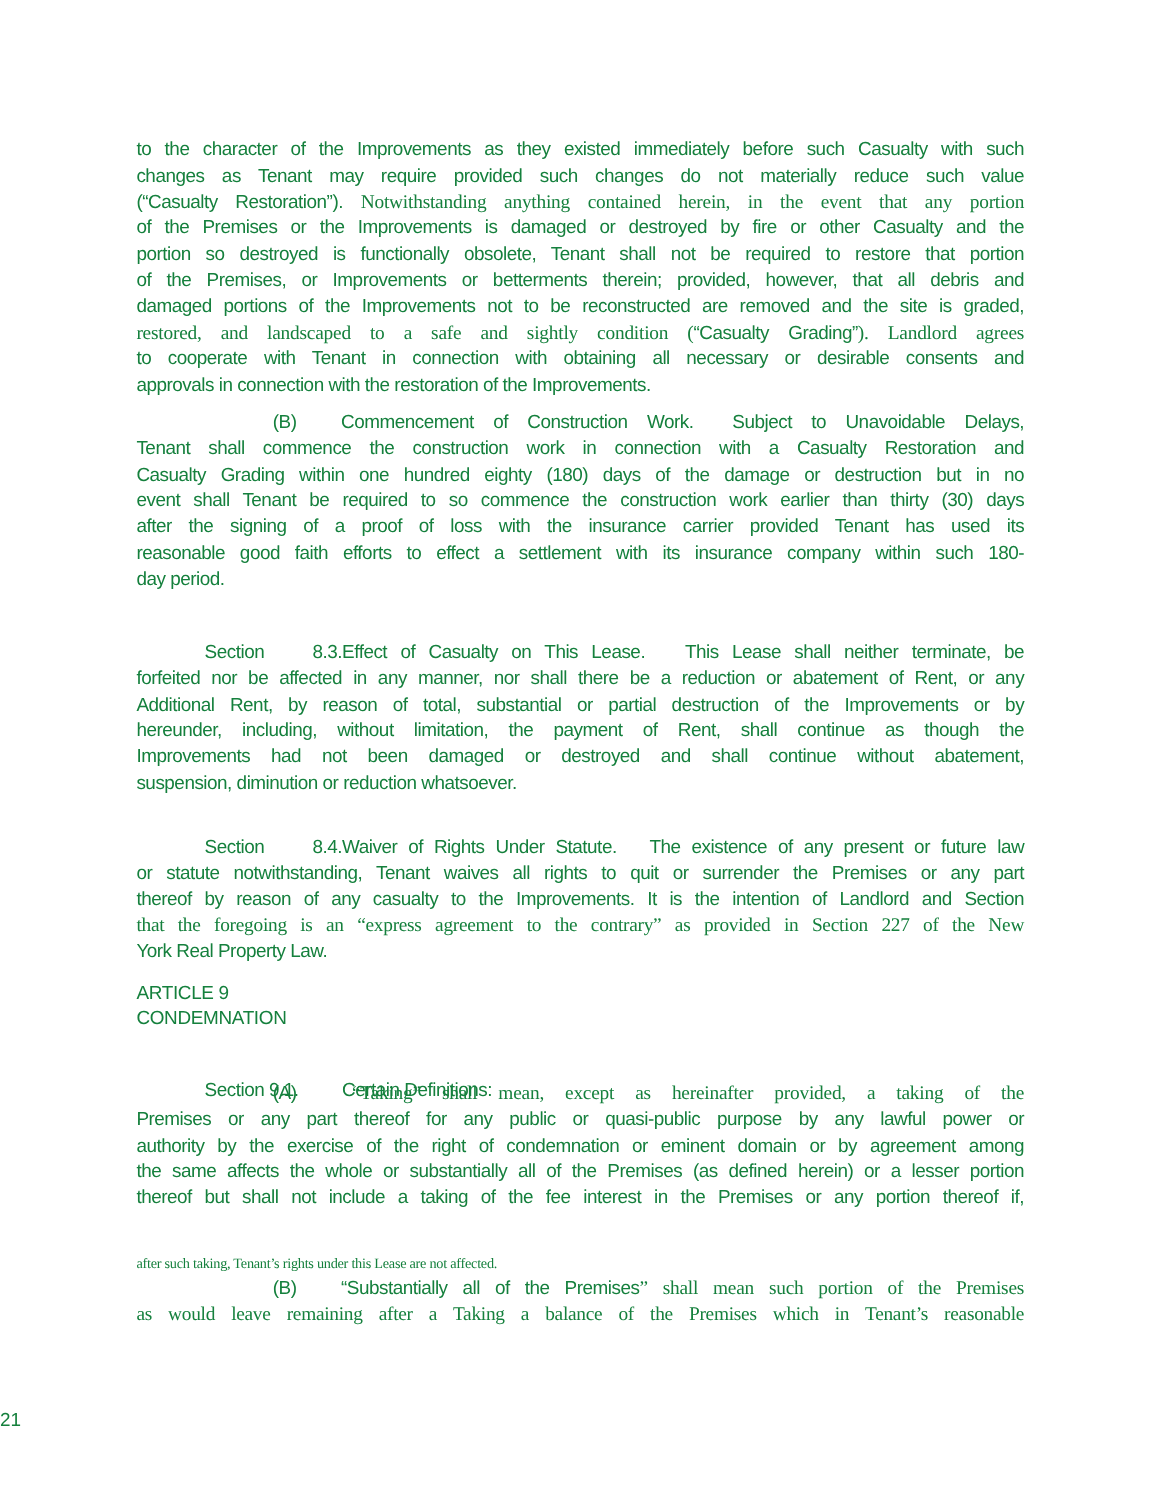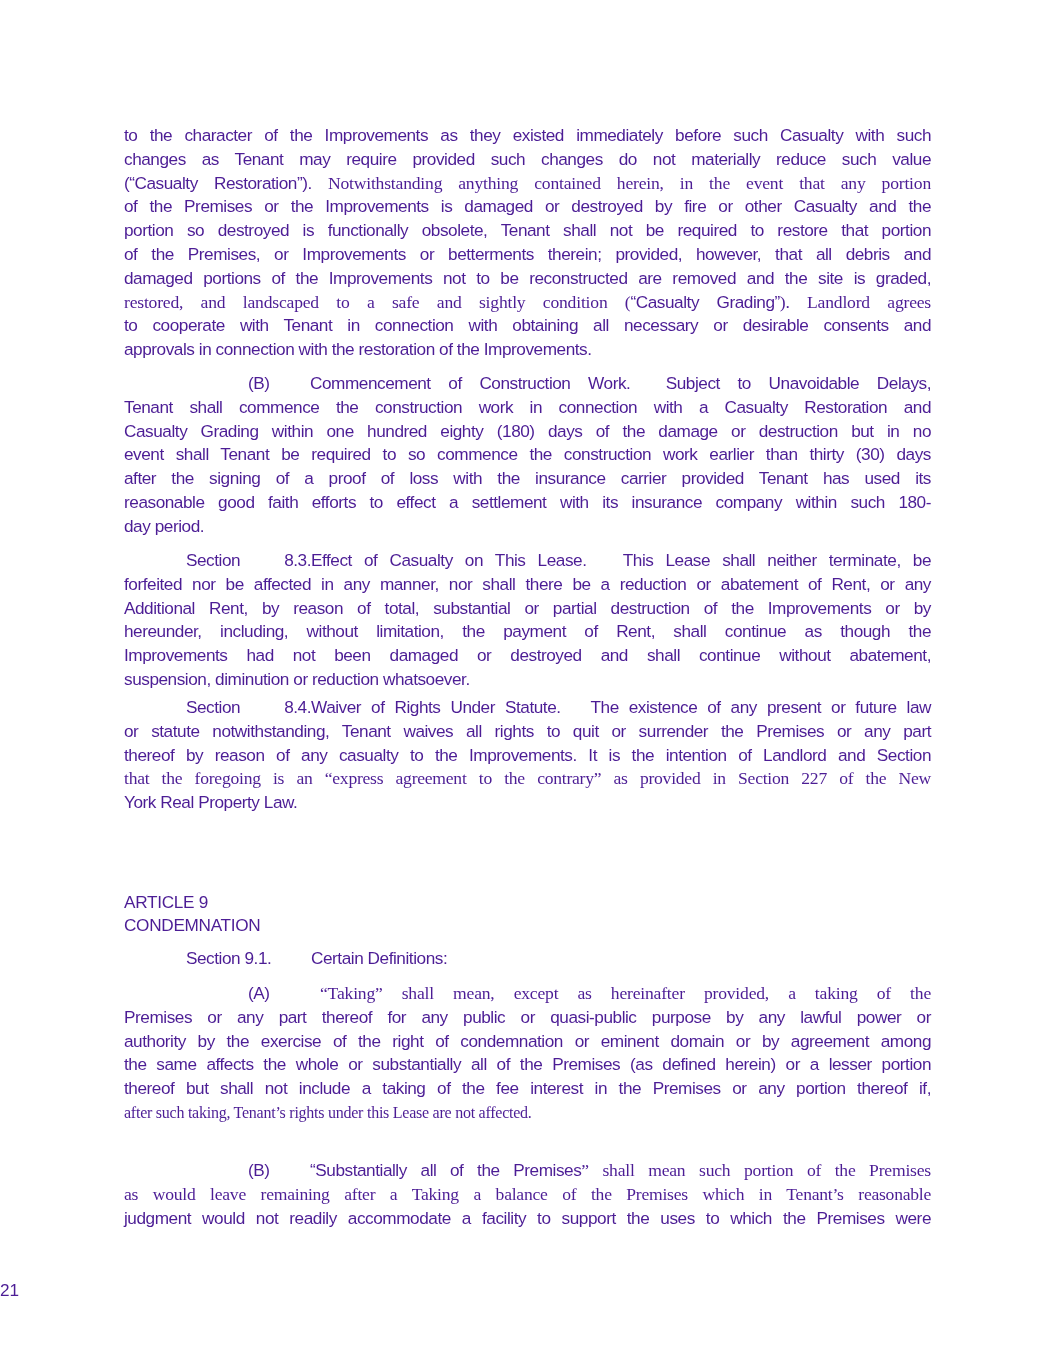--- a/index.html
+++ b/index.html
@@ -1,28 +1,28 @@
 <!DOCTYPE html>
 <html><head>
 <meta charset="utf-8">
 <style>
   html, body { margin: 0; padding: 0; background: #ffffff; }
   body { width: 1055px; height: 1365px; position: relative; overflow: hidden; }
   .page {
     position: absolute; left: 0; top: 0; width: 1055px; height: 1099px; background: #fff;
-    color: #4c1d95; font-family: "Liberation Sans", sans-serif; font-size: 17.2px;
+    color: #15803d; font-family: "Liberation Sans", sans-serif; font-size: 17.2px;
   }
   .para { position: absolute; left: 124px; width: 807px; }
   .line {
     height: 23.8px; line-height: 23.8px; white-space: nowrap;
     text-align: justify; text-align-last: justify; letter-spacing: -0.45px;
   }
   .line.last { text-align-last: left; }
   .line .s { font-family: "Liberation Serif", serif; letter-spacing: -0.2px; font-size: 17.6px; }
-  .ind1 { padding-left: 62px; }
+  .ind1 { padding-left: 62px; margin-top: 32px; }
   .ind2 { padding-left: 124px; }
   .tab { display: inline-block; }
   .center { position: absolute; left: 124px; width: 807px; text-align: left; letter-spacing: -0.3px; height: 24px; line-height: 24px; }
   .pagenum { position: absolute; left: 0; width: 1055px; top: 1280px; text-align: left; font-size: 17.2px; }
 </style>
 </head>
 <body>
 
 <div class="page">
 
@@ -55,21 +55,21 @@
     <div class="line ind1">
       <span class="tab" style="width:125px">Section 8.3.</span><span>Effect of Casualty on This Lease.</span>&nbsp;&nbsp;&nbsp;<span>This Lease shall neither terminate, be</span>
     </div>
     <div class="line">forfeited nor be affected in any manner, nor shall there be a reduction or abatement of Rent, or any</div>
     <div class="line">Additional Rent, by reason of total, substantial or partial destruction of the Improvements or by</div>
     <div class="line">hereunder, including, without limitation, the payment of Rent, shall continue as though the</div>
     <div class="line">Improvements had not been damaged or destroyed and shall continue without abatement,</div>
     <div class="line last">suspension, diminution or reduction whatsoever.</div>
   </div>
 
-  <div class="para" style="top:696px;">
+  <div class="para" style="top:726px;">
     <div class="line ind1">
       <span class="tab" style="width:125px">Section 8.4.</span><span>Waiver of Rights Under Statute.</span>&nbsp;&nbsp;&nbsp;<span>The existence of any present or future law</span>
     </div>
     <div class="line">or statute notwithstanding, Tenant waives all rights to quit or surrender the Premises or any part</div>
     <div class="line">thereof by reason of any casualty to the Improvements.  It is the intention of Landlord and Section</div>
     <div class="line s" style="font-family:'Liberation Serif',serif;letter-spacing:-0.25px;font-size:17.6px;">that the foregoing is an “express agreement to the contrary” as provided in Section 227 of the New</div>
     <div class="line last">York Real Property Law.</div>
   </div>
 
   <div class="center" style="top:890px;">ARTICLE 9</div>
@@ -82,25 +82,24 @@
   </div>
 
   <div class="para" style="top:982px;">
     <div class="line ind2">
       <span class="tab" style="width:72px">(A)</span><span class="s">“Taking” shall mean, except as hereinafter provided, a taking of the</span>
     </div>
     <div class="line">Premises or any part thereof for any public or quasi-public purpose by any lawful power or</div>
     <div class="line">authority by the exercise of the right of condemnation or eminent domain or by agreement among</div>
     <div class="line">the same affects the whole or substantially all of the Premises (as defined herein) or a lesser portion</div>
     <div class="line">thereof but shall not include a taking of the fee interest in the Premises or any portion thereof if,</div>
-    <div class="line last s" style="font-family:'Liberation Serif',serif;letter-spacing:-0.25px;font-size:16px;">after such taking, Tenant’s rights under this Lease are not affected.</div>
+    <div class="line last s" style="font-family:'Liberation Serif',serif;letter-spacing:-0.25px;font-size:13px;margin-top:36px;">after such taking, Tenant’s rights under this Lease are not affected.</div>
   </div>
 
   <div class="para" style="top:1159px;">
     <div class="line ind2">
       <span class="tab" style="width:62px">(B)</span><span>“Substantially all of the Premises</span><span class="s">” shall mean such portion of the Premises</span>
     </div>
     <div class="line s" style="font-family:'Liberation Serif',serif;letter-spacing:-0.25px;font-size:17.6px;">as would leave remaining after a Taking a balance of the Premises which in Tenant’s reasonable</div>
-    <div class="line">judgment would not readily accommodate a facility to support the uses to which the Premises were</div>
   </div>
 
   <div class="pagenum">21</div>
 </div>
 
 </body></html>

